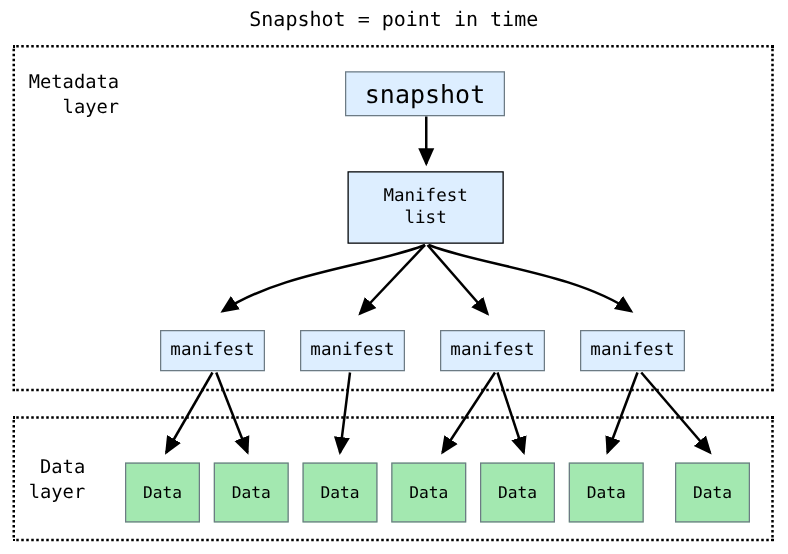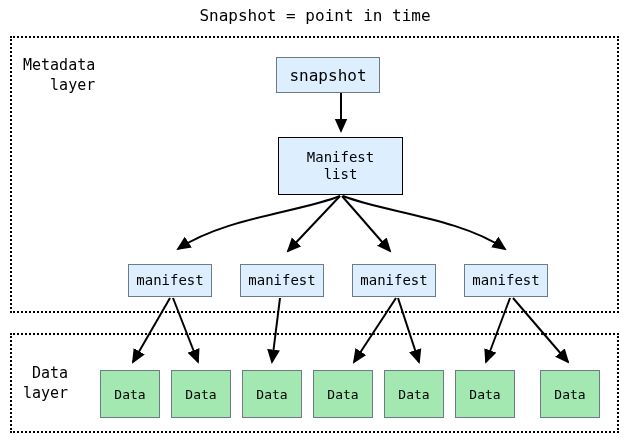--- a/index.html
+++ b/index.html
@@ -88,23 +88,23 @@
     background: #ddeeff;
     border: 1.5px solid #000000;
   }
   .node-green {
     background: #a3e8b0;
     border: 1.5px solid #6d7b84;
   }
   #snapshot-node {
     left: 276px;
     top: 57px;
-    width: 104px;
+    width: 128px;
     height: 36px;
-    font-size: 16px;
+    font-size: 20px;
     text-align: right;
   }
   #manifest-list-node {
     left: 278px;
     top: 137px;
     width: 125px;
     height: 58px;
   }
   .manifest-node {
     top: 264px;

